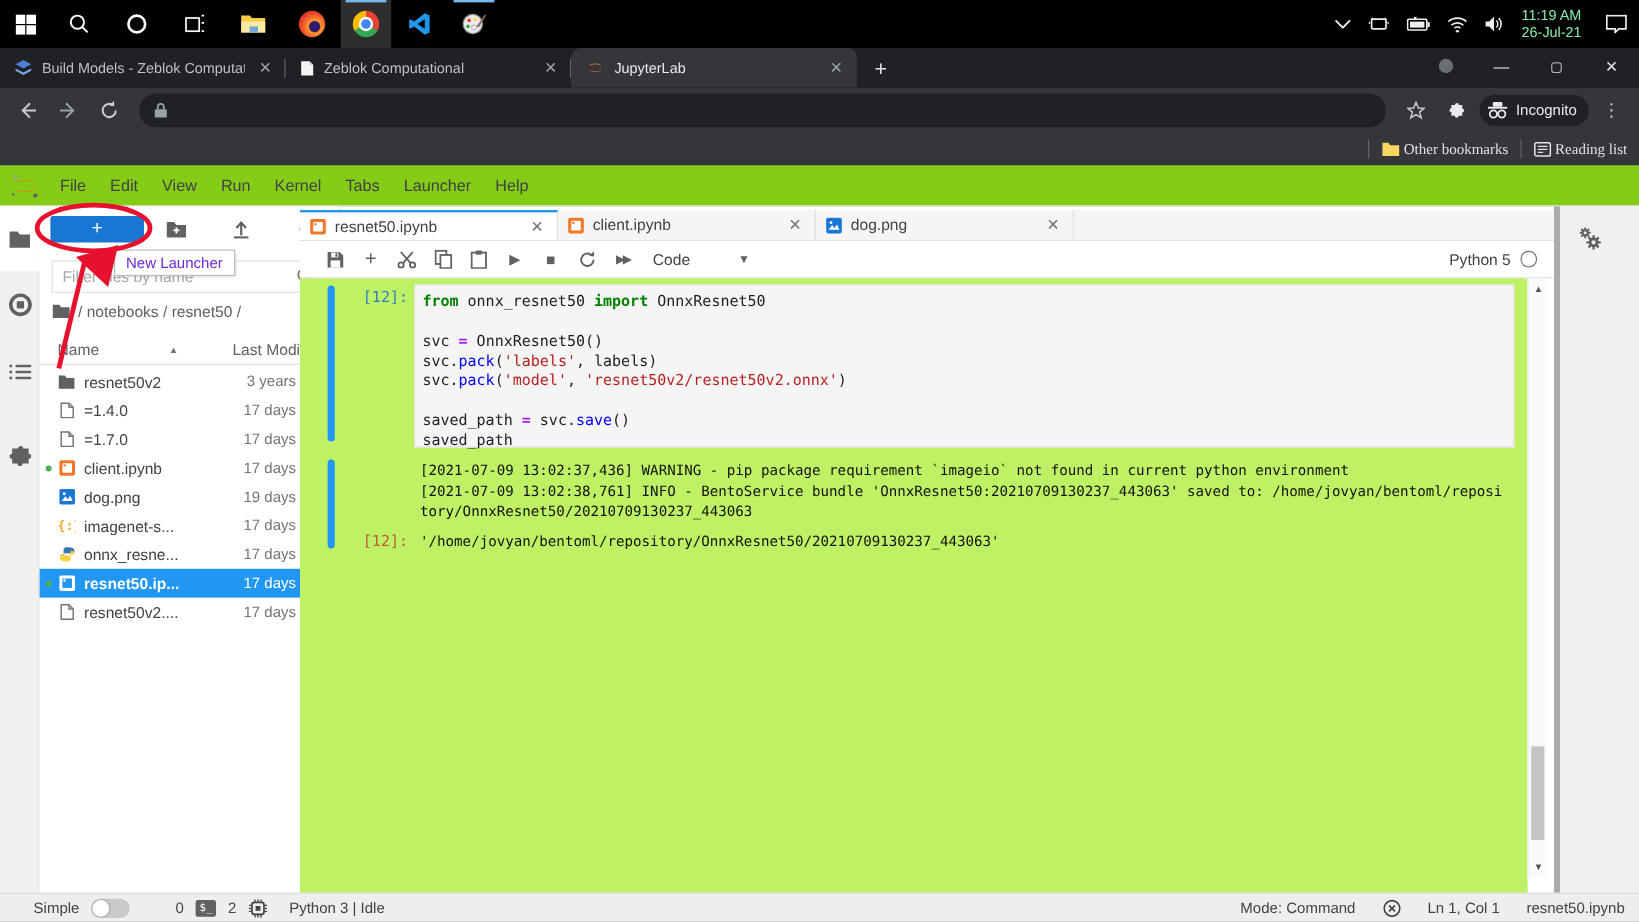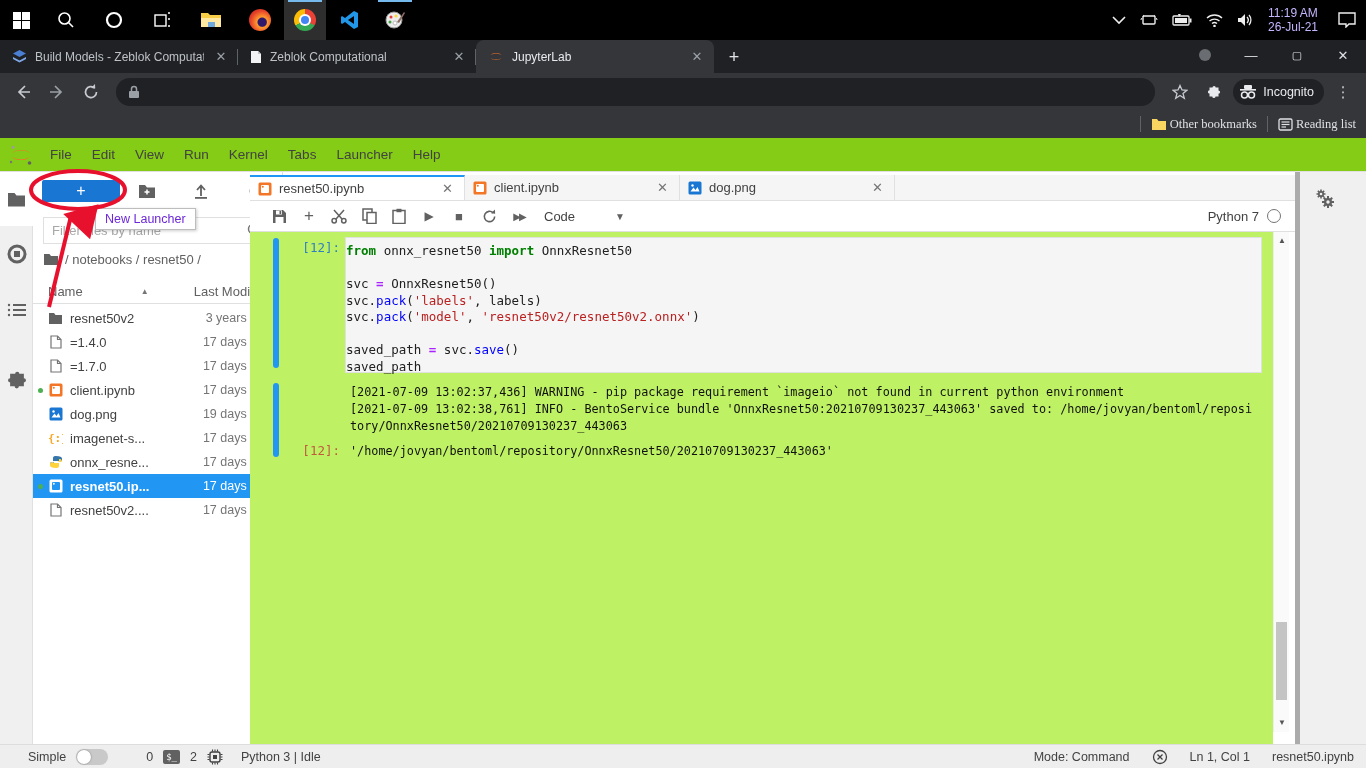--- a/index.html
+++ b/index.html
@@ -7,21 +7,21 @@
   body { font-family:"Liberation Sans", sans-serif; }
   .screen { position:absolute; inset:0; width:1366px; height:768px; }
 
   
   .taskbar { position:absolute; left:0; top:0; width:1366px; height:40px; background:#000; display:flex; align-items:center; }
   .tb-icons { display:flex; align-items:center; height:40px; }
   .tb-btn { width:42px; height:40px; display:flex; align-items:center; justify-content:center; position:relative; }
   .tb-btn.active-app { background:#2e2e2e; }
   .tb-btn .toprun { position:absolute; top:0; left:4px; right:4px; height:2px; background:#76b9ed; }
   .tray { position:absolute; right:0; top:0; height:40px; display:flex; align-items:center; gap:14px; padding-right:10px; color:#eee; }
-  .clock { font-size:12px; line-height:14px; color:#c4b5fd; text-align:left; }
+  .clock { font-size:12px; line-height:14px; color:#86efac; text-align:left; }
 
   
   .tabstrip { position:absolute; left:0; top:40px; width:1366px; height:33px; background:#202124; display:flex; align-items:flex-end; }
   .ctab { height:33px; display:flex; align-items:center; gap:8px; padding:0 8px 0 12px; width:238px; position:relative; color:#bdc1c6; font-size:12px; }
   .ctab .ttl { flex:1; white-space:nowrap; overflow:hidden; }
   .ctab.active { background:#35363a; border-radius:8px 8px 0 0; color:#e8eaed; }
   .ctab:not(.active)::after{ content:""; position:absolute; right:0; top:9px; height:16px; width:1px; background:#5f6368; }
   .ctab .cx { width:18px; height:18px; border-radius:50%; display:flex; align-items:center; justify-content:center; font-size:13px; color:#9aa0a6; }
   .newtab { width:28px; height:28px; margin:0 0 2px 6px; display:flex; align-items:center; justify-content:center; color:#dfe1e5; font-size:18px; }
   .wctl { position:absolute; right:0; top:40px; height:30px; display:flex; align-items:center; color:#dfe1e5; }
@@ -77,21 +77,21 @@
   .nbt-ic { width:30px; height:24px; display:flex; align-items:center; justify-content:center; color:#616161; font-size:13px; }
   .celltype { margin-left:10px; font-size:13px; color:#424242; display:flex; align-items:center; gap:40px; }
   .celltype .chev { font-size:10px; color:#616161; }
   .kernelname { margin-left:auto; margin-right:14px; display:flex; align-items:center; gap:8px; font-size:13px; color:#424242; }
   .kcircle { width:14px; height:14px; border:1.5px solid #757575; border-radius:50%; }
   .nbarea { position:absolute; left:0; top:60px; width:1023px; height:512px; background:#bef264; overflow:hidden; }
   .collapser { position:absolute; width:6px; border-radius:3px; background:#2196f3; }
   .prompt { position:absolute; width:62px; text-align:right; font-family:"DejaVu Sans Mono", monospace; font-size:12.5px; }
   .prompt.in { color:#307fc1; }
   .prompt.out { color:#bf5b3d; }
-  .editor { position:absolute; background:#f5f5f5; border:1px solid #e0e0e0; padding:5px 0; font-family:"DejaVu Sans Mono", monospace; font-size:12.5px; line-height:16.5px; color:#212121; white-space:pre; }
+  .editor { position:absolute; background:#f5f5f5; border:1px solid #e0e0e0; padding:5px 6px; font-family:"DejaVu Sans Mono", monospace; font-size:12.5px; line-height:16.5px; color:#212121; white-space:pre; }
   .tok-kw { color:#008000; font-weight:bold; }
   .tok-op { color:#aa22ff; font-weight:bold; }
   .tok-fn { color:#0000ff; }
   .tok-str { color:#ba2121; }
   .stream { position:absolute; font-family:"DejaVu Sans Mono", monospace; font-size:11.8px; line-height:17px; color:#111; white-space:pre; }
   .result { position:absolute; font-family:"DejaVu Sans Mono", monospace; font-size:11.8px; color:#111; white-space:pre; }
   .vscroll { position:absolute; left:1023px; top:60px; width:16px; height:500px; background:#fafafa; border-left:1px solid #ededed; }
   .vthumb { position:absolute; left:2px; width:11px; background:#c4c4c4; }
   .sarr { position:absolute; left:0; width:16px; text-align:center; color:#555; font-size:8px; }
   .rdivider { position:absolute; left:1295px; top:0; width:5px; height:572px; background:#ababab; }
@@ -591,21 +591,21 @@
               </svg>
           </div>
           <div class="nbt-ic" style="font-size:10px;letter-spacing:-2px;color:#616161">
               <span>▶▶</span>
             </div>
           <div class="celltype">
             <span>Code</span>
             <span class="chev">▼</span>
           </div>
           <div class="kernelname">
-            <span>Python 7</span>
+            <span>Python 5</span>
             <span class="kcircle"></span>
           </div>
         </div>
 
         <div class="nbarea">
           <div class="collapser" style="left:23px;top:6px;height:130px"></div>
           <div class="prompt in" style="left:28px;top:8px">[12]:</div>
           <div class="editor" id="code-editor" style="left:95px;top:5px;width:917px;height:136px"><div><span class="tok-kw">from</span><span> onnx_resnet50 </span><span class="tok-kw">import</span><span> OnnxResnet50</span></div><div>&nbsp;</div><div><span>svc </span><span class="tok-op">=</span><span> OnnxResnet50()</span></div><div><span>svc.</span><span class="tok-fn">pack</span><span>(</span><span class="tok-str">'labels'</span><span>, labels)</span></div><div><span>svc.</span><span class="tok-fn">pack</span><span>(</span><span class="tok-str">'model'</span><span>, </span><span class="tok-str">'resnet50v2/resnet50v2.onnx'</span><span>)</span></div><div>&nbsp;</div><div><span>saved_path </span><span class="tok-op">=</span><span> svc.</span><span class="tok-fn">save</span><span>()</span></div><div><span>saved_path</span></div></div>
           <div class="collapser" style="left:23px;top:151px;height:74px"></div>
           <div class="stream" id="stream-out" style="left:100px;top:152px"><div>[2021-07-09 13:02:37,436] WARNING - pip package requirement `imageio` not found in current python environment</div><div>[2021-07-09 13:02:38,761] INFO - BentoService bundle 'OnnxResnet50:20210709130237_443063' saved to: /home/jovyan/bentoml/reposi</div><div>tory/OnnxResnet50/20210709130237_443063</div></div>

